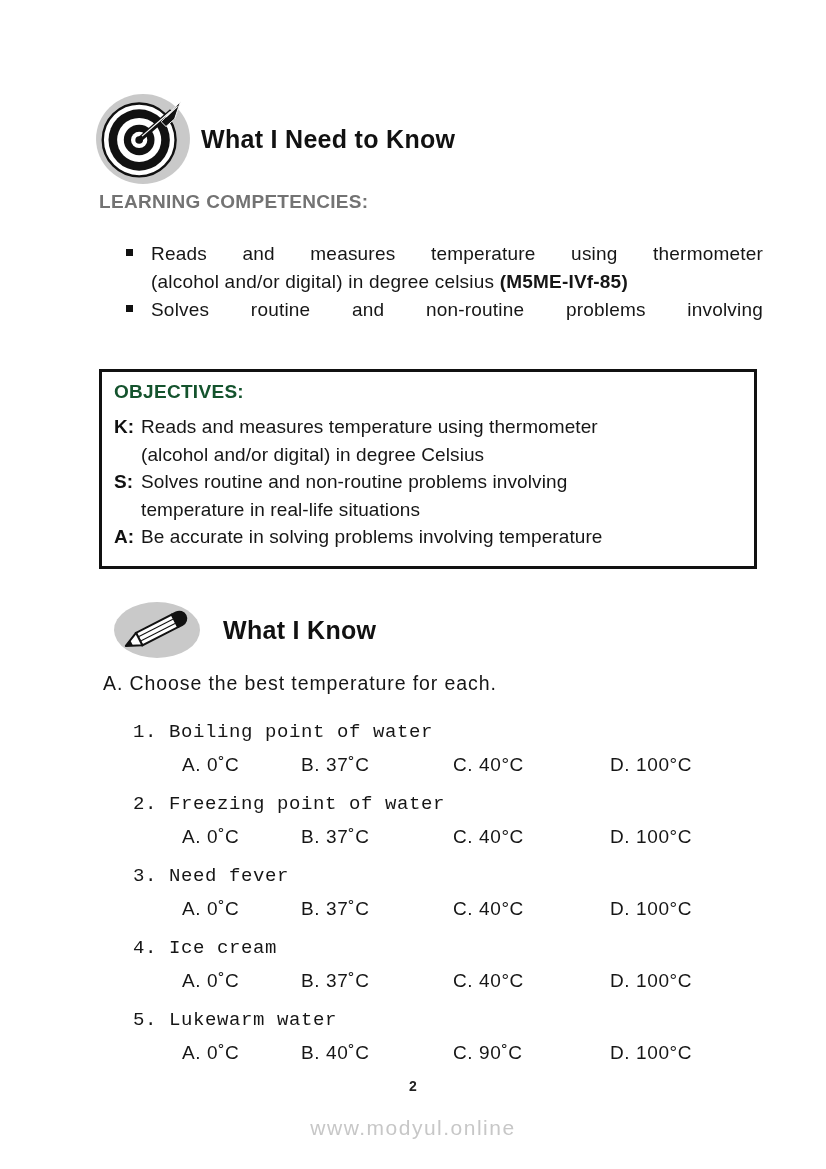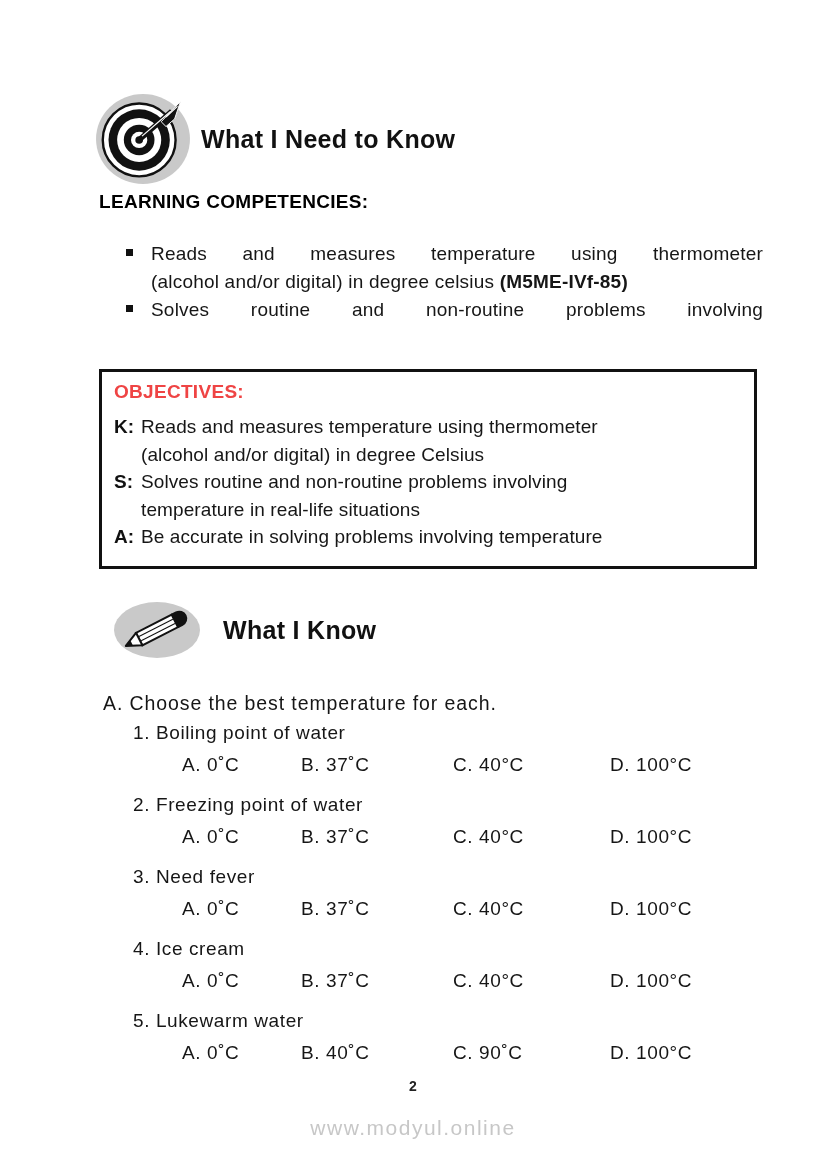--- a/index.html
+++ b/index.html
@@ -25,21 +25,21 @@
     font-size: 25px;
     font-weight: 700;
     letter-spacing: 0.3px;
     color: #111;
   }
   .sec-hdr1 .sec-title { margin-left: 10px; }
   .sec-hdr2 .sec-title { margin-left: 22px; }
 
   .lc-heading {
     position: absolute; left: 99px; top: 191px;
-    font-size: 19px; font-weight: 700; letter-spacing: 0.3px; color: #000000;
+    font-size: 19px; font-weight: 700; letter-spacing: 0.3px; color: #737373;
   }
 
   
   .bullets { position: absolute; left: 125px; top: 240px; width: 638px; }
   .bullet { position: relative; padding-left: 26px; margin-bottom: 1px; }
   .bmark {
     position: absolute; left: 1px; top: 9px;
     width: 7px; height: 7px; background: #111; display: inline-block;
   }
   .btext { font-size: 19px; line-height: 27.5px; letter-spacing: 0.2px; }
@@ -47,32 +47,32 @@
   .nline b { font-weight: 700; }
 
   
   .obj-box {
     position: absolute; left: 99px; top: 369px;
     width: 658px; height: 200px;
     border: 3px solid #111;
     padding: 9px 15px 0 12px;
     background: #fff;
   }
-  .obj-heading { font-size: 19px; font-weight: 700; letter-spacing: 0.3px; margin-bottom: 10px; color: #ef4444; }
+  .obj-heading { font-size: 19px; font-weight: 700; letter-spacing: 0.3px; margin-bottom: 10px; color: #14532d; }
   .obj-row { display: grid; grid-template-columns: 27px 1fr; font-size: 19px; line-height: 27.5px; letter-spacing: 0.1px; }
   .obj-label { font-weight: 700; color: #111; }
 
   
   .instruction {
-    position: absolute; left: 103px; top: 692px;
+    position: absolute; left: 103px; top: 672px;
     font-size: 19.5px; letter-spacing: 0.9px;
   }
   .questions { position: absolute; left: 0; top: 719px; width: 826px; }
   .question { margin-bottom: 13px; font-size: 19px; letter-spacing: 0.6px; }
-  .q-line { padding-left: 133px; line-height: 27px; }
+  .q-line { padding-left: 133px; line-height: 27px; font-family: Liberation Mono, monospace; }
   .question.outdent .q-line { }
   .opts {
     display: grid;
     grid-template-columns: 119px 152px 157px 1fr;
     margin-left: 182px; margin-top: 5px;
     line-height: 27px;
   }
 
   
   .page-number {

